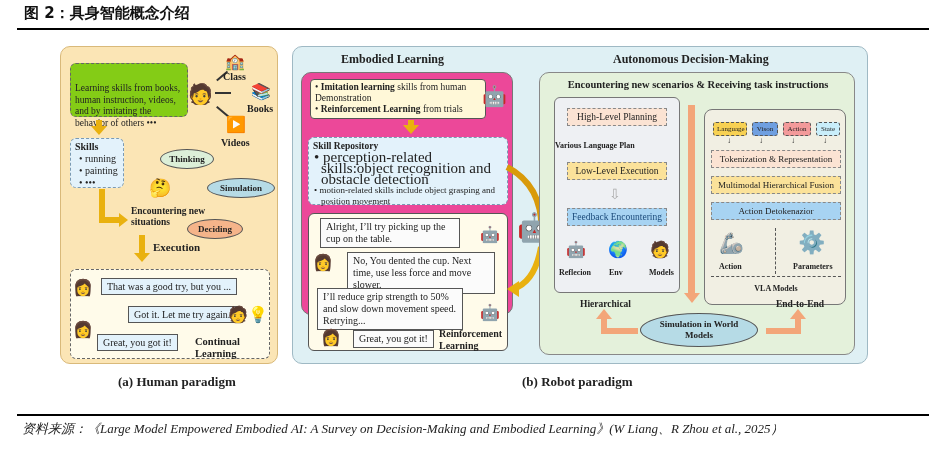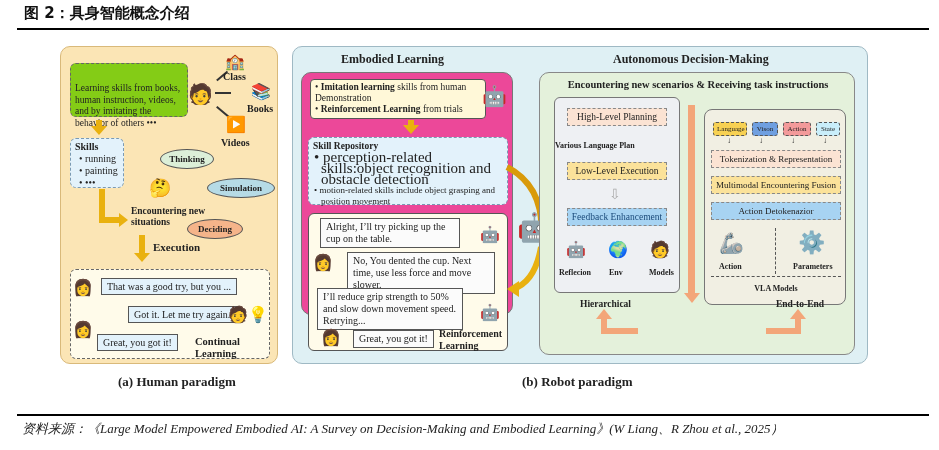--- a/index.html
+++ b/index.html
@@ -118,21 +118,21 @@
 
   <div class="abs b" style="left:320px;top:5px;font-size:12px">Autonomous Decision-Making</div>
   <div class="abs panel" style="left:246px;top:25px;width:316px;height:283px;background:#e4f1db;border:1px solid #888">
     <div class="abs b" style="left:0;top:6px;width:316px;text-align:center;font-size:10.5px">Encountering new scenarios &amp; Receiving task instructions</div>
 
     <div class="abs" style="left:14px;top:24px;width:126px;height:196px;background:#eef0f3;border:1px solid #777;border-radius:6px">
       <div class="abs bar" style="left:12px;top:10px;width:100px;background:#fbe3d3;font-size:9.5px">High-Level Planning</div>
       <div class="abs b" style="left:0;top:43px;width:126px;font-size:8px">Various Language Plan</div>
       <div class="abs bar" style="left:12px;top:64px;width:100px;background:#fbe29a;font-size:9.5px">Low-Level Execution</div>
       <div class="abs" style="left:54px;top:88px;font-size:14px;color:#aaa">⇩</div>
-      <div class="abs bar" style="left:12px;top:110px;width:100px;background:#a7d3f2;font-size:9.5px;color:#1b4a7a">Feedback Enhancement</div>
+      <div class="abs bar" style="left:12px;top:110px;width:100px;background:#a7d3f2;font-size:9.5px;color:#1b4a7a">Feedback Encountering</div>
       <div class="abs icon" style="left:10px;top:140px;width:22px;height:22px">🤖</div>
       <div class="abs icon" style="left:52px;top:140px;width:22px;height:22px">🌍</div>
       <div class="abs icon" style="left:94px;top:140px;width:22px;height:22px">🧑</div>
       <div class="abs b" style="left:4px;top:170px;font-size:8px">Reflecion</div>
       <div class="abs b" style="left:54px;top:170px;font-size:8px">Env</div>
       <div class="abs b" style="left:94px;top:170px;font-size:8px">Models</div>
     </div>
 
     <div class="abs" style="left:148px;top:32px;width:7px;height:190px;background:#f3a679"></div>
     <div class="abs" style="left:144px;top:220px;width:0;height:0;border-left:8px solid transparent;border-right:8px solid transparent;border-top:10px solid #f3a679"></div>
@@ -142,41 +142,42 @@
       <div class="abs tag" style="left:47px;top:12px;width:26px;background:#6f9fe0">Vison</div>
       <div class="abs tag" style="left:78px;top:12px;width:28px;background:#f39a9a">Action</div>
       <div class="abs tag" style="left:111px;top:12px;width:24px;background:#c9eefa">State</div>
       <div class="abs" style="left:8px;top:26px;width:128px;font-size:8px;display:flex;justify-content:space-around">
           <span>↓</span>
           <span>↓</span>
           <span>↓</span>
           <span>↓</span>
         </div>
       <div class="abs bar" style="left:6px;top:40px;width:130px;background:#fbe3d3;font-size:9px">Tokenization &amp; Representation</div>
-      <div class="abs bar" style="left:6px;top:66px;width:130px;background:#fbe29a;font-size:9px">Multimodal Encountering Fusion</div>
+      <div class="abs bar" style="left:6px;top:66px;width:130px;background:#fbe29a;font-size:9px">Multimodal Hierarchical Fusion</div>
       <div class="abs bar" style="left:6px;top:92px;width:130px;background:#a7d3f2;font-size:9px">Action Detokenazior</div>
       <div class="abs icon" style="left:14px;top:120px;width:26px;height:26px;font-size:20px">🦾</div>
       <div class="abs" style="left:70px;top:118px;width:0;height:46px;border-left:1.5px dashed #555"></div>
       <div class="abs icon" style="left:92px;top:118px;width:30px;height:30px;font-size:22px">⚙️</div>
       <div class="abs b" style="left:14px;top:152px;font-size:8px">Action</div>
       <div class="abs b" style="left:88px;top:152px;font-size:8px">Parameters</div>
       <div class="abs" style="left:6px;top:166px;width:130px;border-top:1.5px dashed #555"></div>
       <div class="abs b" style="left:0;top:174px;width:142px;text-align:center;font-size:8px">VLA Models</div>
     </div>
 
     <div class="abs b" style="left:40px;top:226px;font-size:9.5px">Hierarchical</div>
     <div class="abs b" style="left:236px;top:226px;font-size:9.5px">End-to-End</div>
     <svg class="abs" style="left:56px;top:236px" width="44" height="30">
       <path d="M42 22 L8 22 L8 8" stroke="#f3a679" stroke-width="6" fill="none"></path>
       <polygon points="0,10 8,0 16,10" fill="#f3a679"></polygon>
     </svg>
     <svg class="abs" style="left:224px;top:236px" width="44" height="30">
       <path d="M2 22 L34 22 L34 8" stroke="#f3a679" stroke-width="6" fill="none"></path>
       <polygon points="26,10 34,0 42,10" fill="#f3a679"></polygon>
     </svg>
+    <div class="abs cloud" style="left:100px;top:240px;width:118px;height:34px;background:#b6dbe6;font-size:9px;line-height:11px;padding:0 18px">Simulation in World Models</div>
   </div>
 </div>
 
 <div class="abs cap" style="left:118px;top:374px">(a) Human paradigm</div>
 <div class="abs cap" style="left:522px;top:374px">(b) Robot paradigm</div>
 
 <div id="botline" class="abs"></div>
 <div id="source" class="abs">资料来源：《Large Model Empowered Embodied AI: A Survey on Decision-Making and Embodied Learning》(W Liang、R Zhou et al., 2025）</div>
 
 </body></html>

